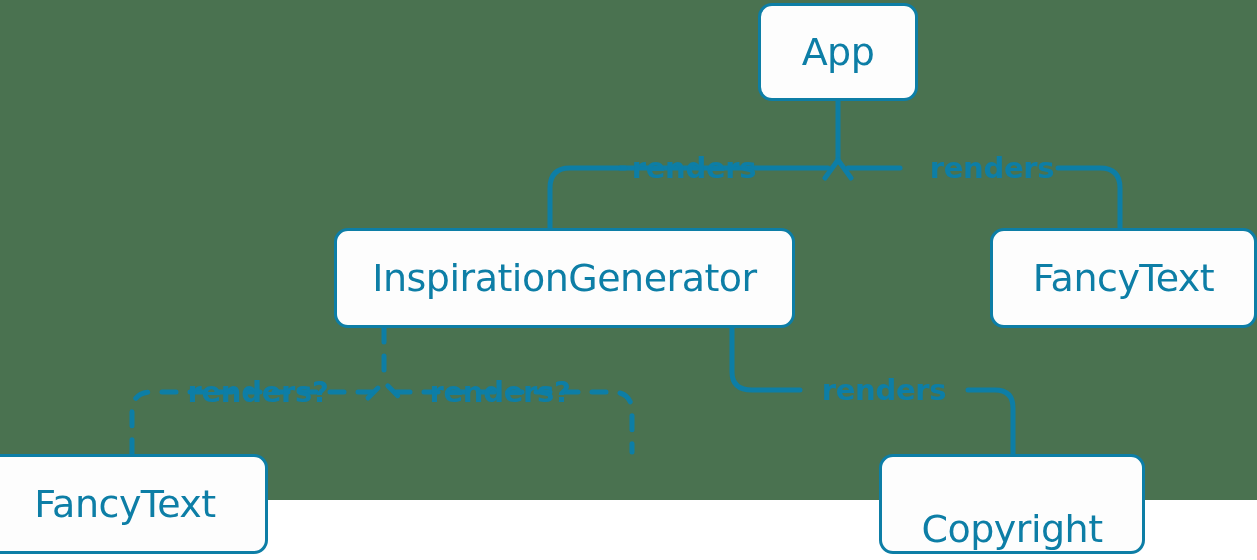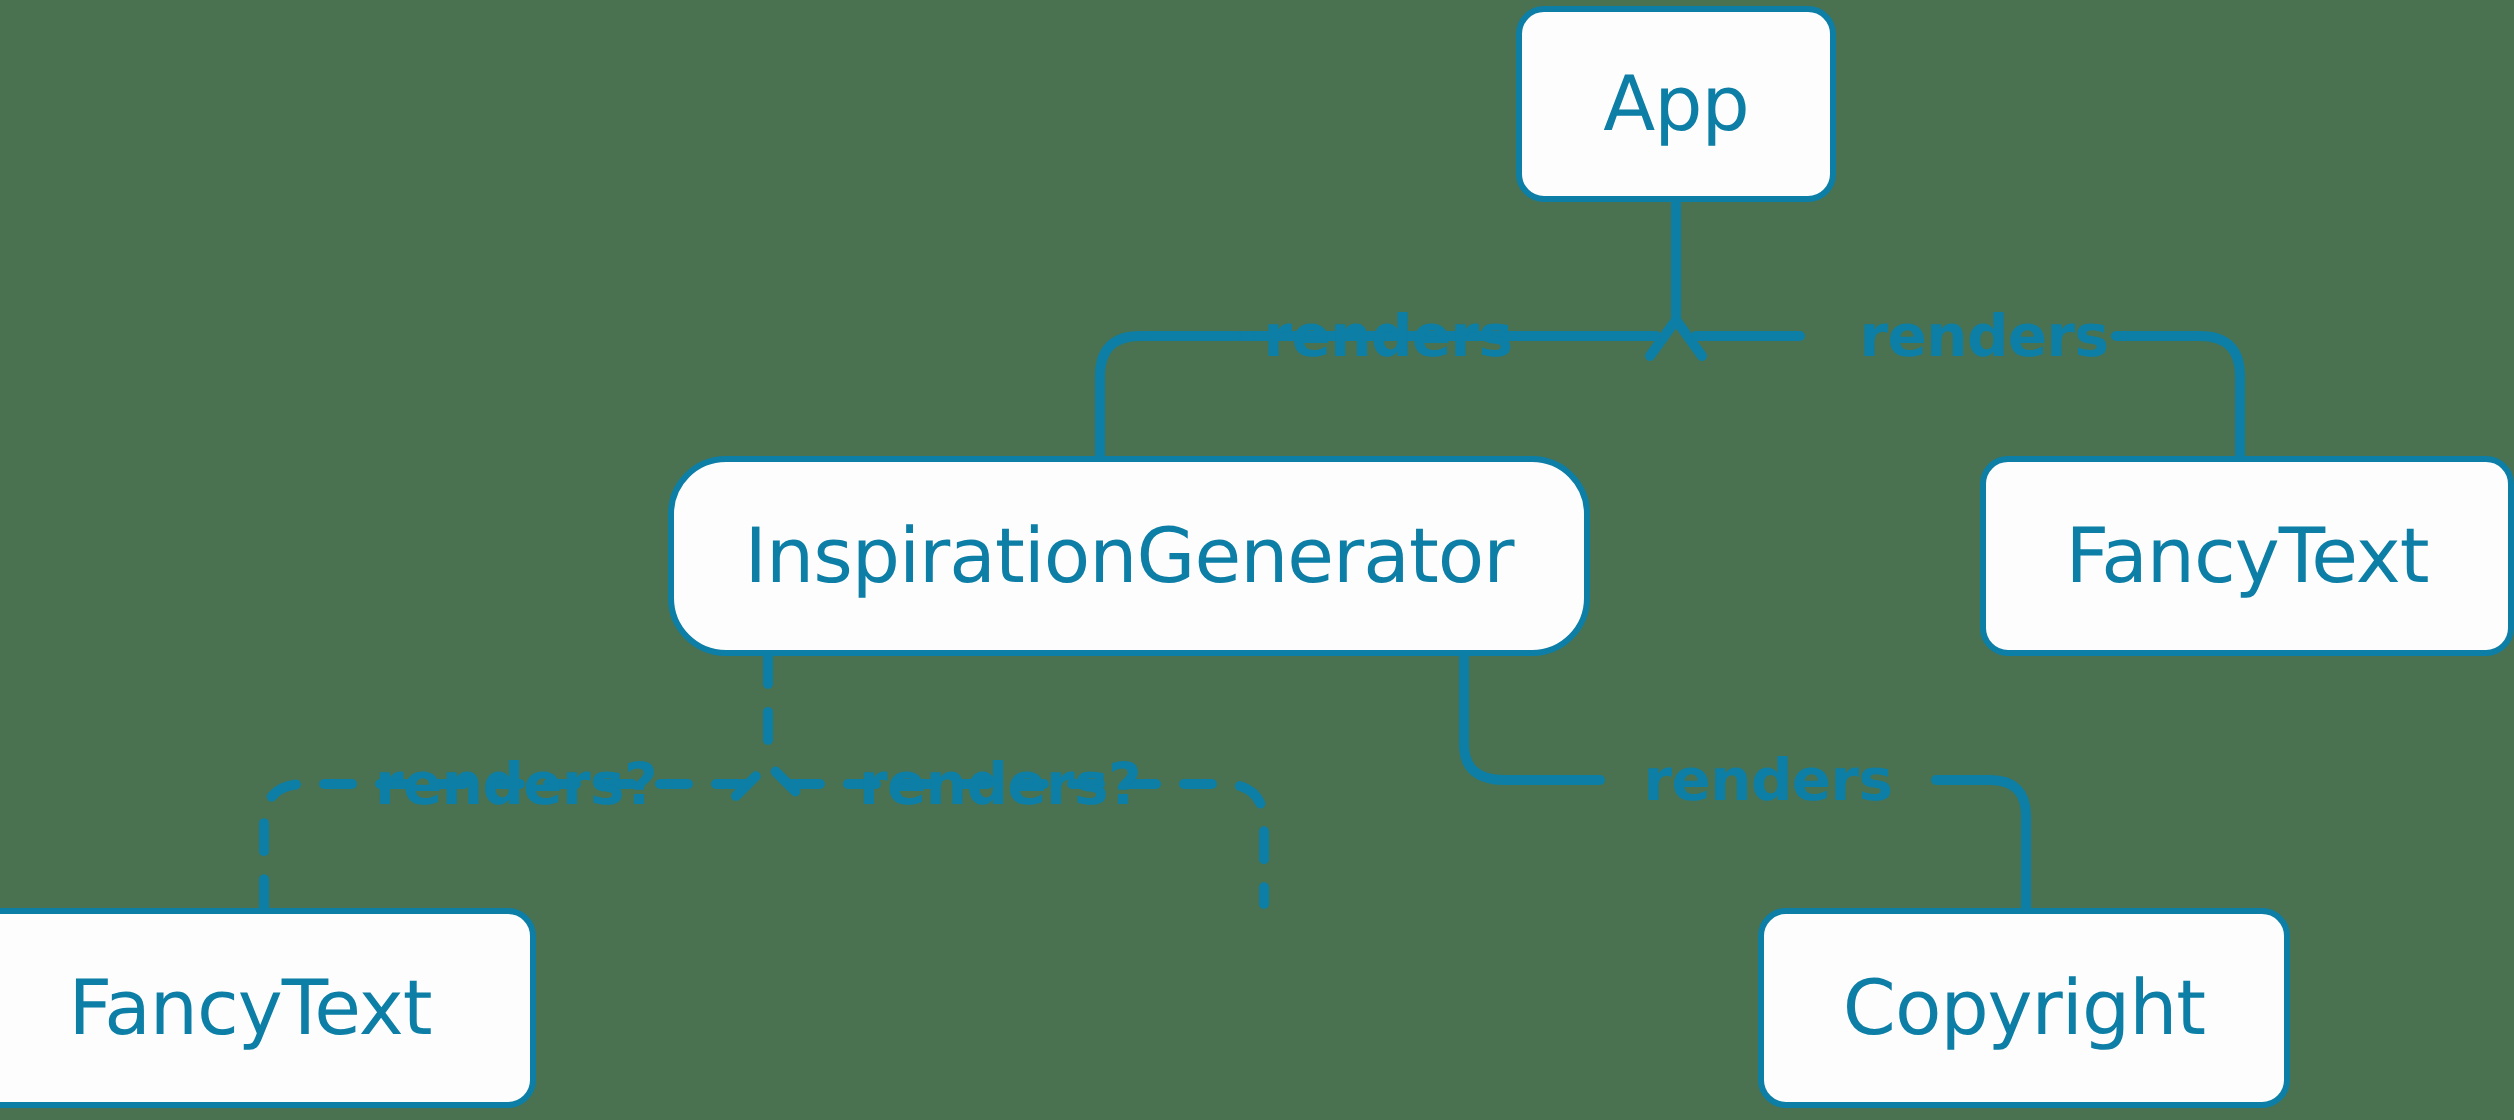--- a/index.html
+++ b/index.html
@@ -9,21 +9,21 @@
   }
   body {
     width: 1257px;
     height: 560px;
     overflow: hidden;
     font-family: "DejaVu Sans", sans-serif;
   }
   #diagram-root {
     position: relative;
     width: 1257px;
-    height: 560px;
+    height: 500px;
     background: #4a7250;
   }
   #edge-layer {
     position: absolute;
     left: 0;
     top: 0;
     width: 1257px;
     height: 560px;
   }
   .node {
@@ -69,25 +69,25 @@
     stroke: #0d7ea6;
     stroke-width: 5;
     stroke-linecap: round;
     stroke-linejoin: round;
   }
   .edge-arrow.dashed {
     stroke-dasharray: 14 14;
   }
   
   #node-app            { left: 758px;  top: 3px;   width: 160px; height: 98px; }
-  #node-inspiration    { left: 334px;  top: 228px; width: 461px; height: 100px; border-radius: 29px; }
+  #node-inspiration    { left: 334px;  top: 228px; width: 461px; height: 100px; }
   #node-fancytext-right{ left: 990px;  top: 228px; width: 267px; height: 100px; border-right-width: 3px; }
   #node-fancytext-left { left: -18px;  top: 454px; width: 286px; height: 100px; }
   #node-color          { left: 538px;  top: 452px; width: 180px; height: 100px; }
-  #node-copyright      { left: 879px;  top: 454px; width: 266px; height: 100px; }
+  #node-copyright      { left: 879px;  top: 454px; width: 266px; height: 100px; align-items: flex-end; }
 </style>
 </head>
 <body>
 
 <div id="diagram-root" style="background: rgb(74, 114, 80);">
 
   <svg id="edge-layer" viewBox="0 0 1257 560" xmlns="http://www.w3.org/2000/svg">
 
     <path class="edge-line" d="M 838 101 L 838 160"></path>
 

